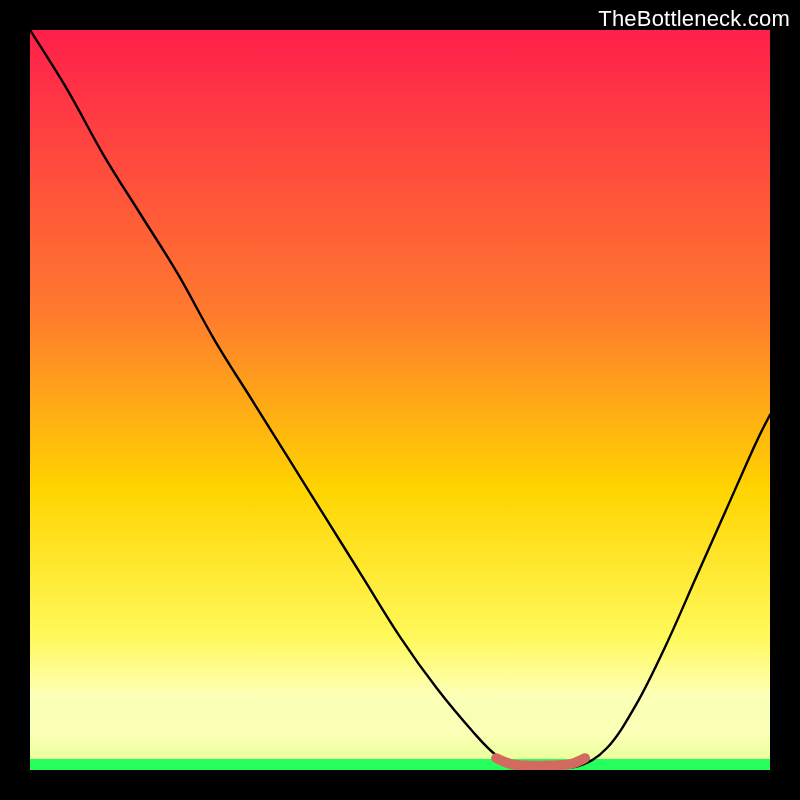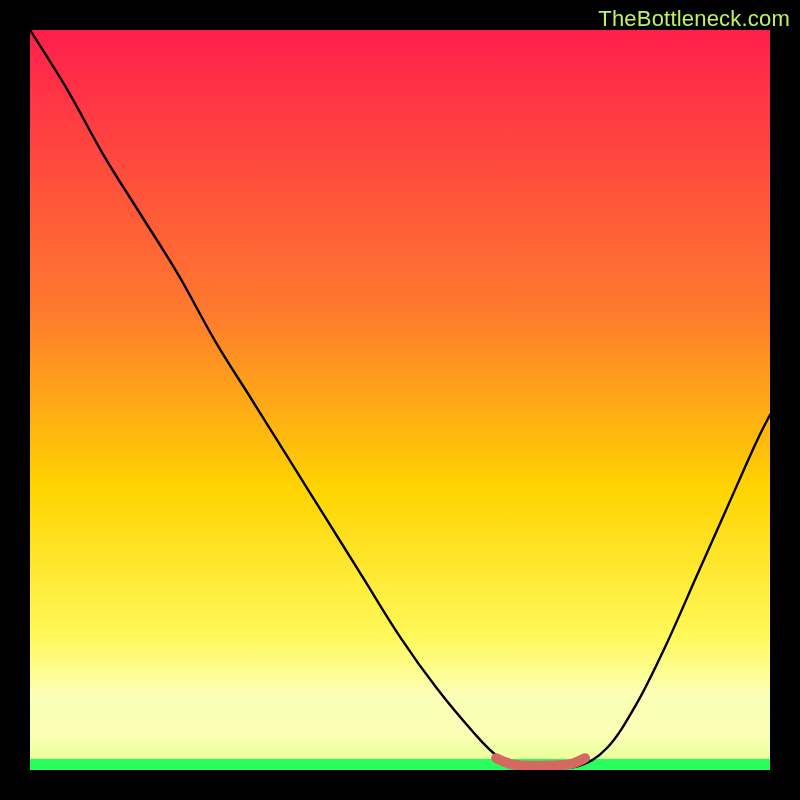--- a/index.html
+++ b/index.html
@@ -14,21 +14,21 @@
   .frame {
     position: relative;
     width: 800px;
     height: 800px;
     background: #000;
   }
   .watermark {
     position: absolute;
     top: 6px;
     right: 10px;
-    color: #bef264;
+    color: #ffffff;
     font-size: 22px;
     letter-spacing: 0.2px;
     z-index: 5;
   }
   .plot {
     position: absolute;
     left: 30px;
     top: 30px;
     width: 740px;
     height: 740px;

